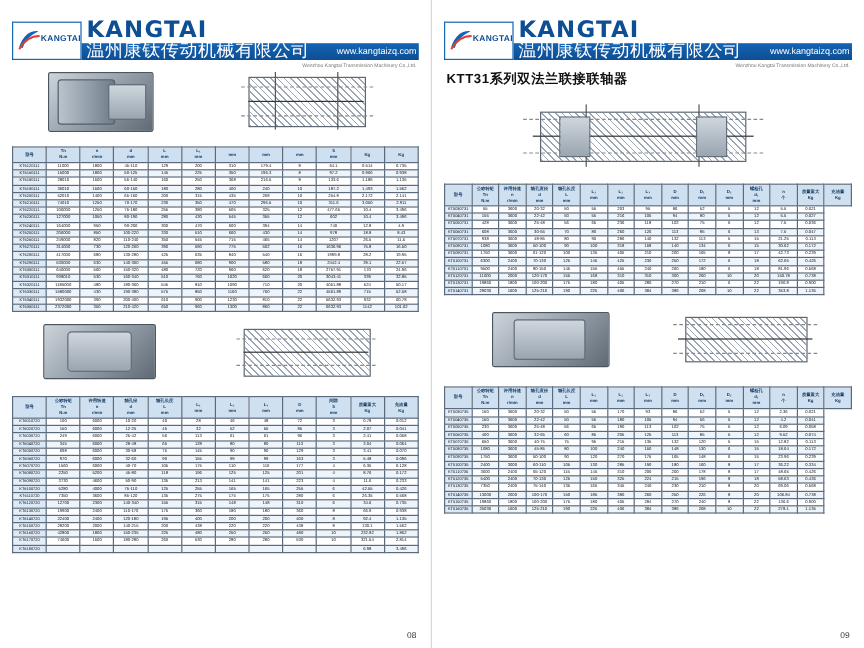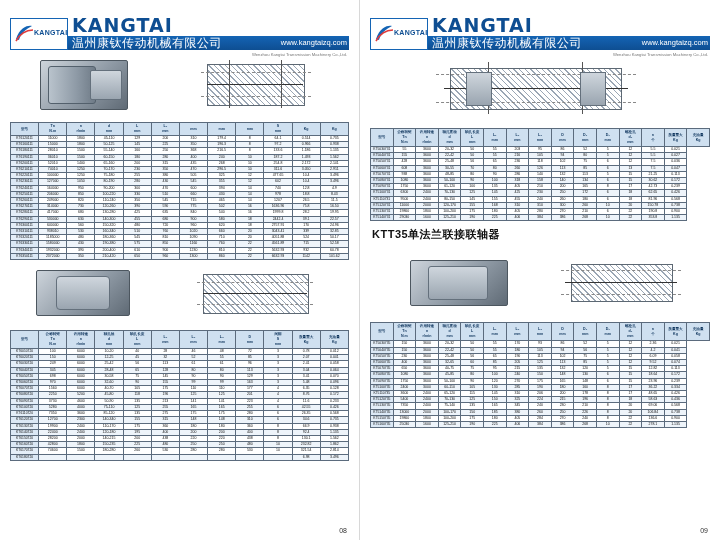--- a/index.html
+++ b/index.html
@@ -9,21 +9,21 @@
   .page.left{border-right:1px solid #d8d8d8;}
 
   
   .hdr{position:relative;height:44px;}
   .hdr-band{position:absolute;left:0;right:0;top:28px;height:14px;background:linear-gradient(180deg,#1464b4 0%,#0e4e92 100%);}
   .logo-box{position:absolute;left:0;top:10px;width:56px;height:30px;background:#ffffff;border:1px solid #1464b4;display:flex;align-items:center;justify-content:center;overflow:hidden;}
   .logo-mark{width:54px;height:28px;position:relative;}
   .logo-mark .swoosh{position:absolute;left:2px;top:3px;width:20px;height:20px;}
   .logo-text{position:absolute;left:22px;top:9px;font-size:7px;font-weight:bold;color:#0e4e92;letter-spacing:.3px;}
   .brand-en{position:absolute;left:62px;top:6px;font-size:19px;font-weight:bold;color:#0e4e92;letter-spacing:1px;font-family:"DejaVu Sans",sans-serif;}
-  .brand-cn{position:absolute;left:62px;top:28px;font-size:12px;color:#ffffff;letter-spacing:.5px;line-height:14px;}
+  .brand-cn{position:absolute;left:62px;top:28px;font-size:15px;color:#ffffff;letter-spacing:.5px;line-height:14px;}
   .brand-url{position:absolute;right:2px;top:28px;font-size:7.5px;color:#ffffff;line-height:14px;}
   .hdr-sub{position:absolute;right:2px;top:44px;font-size:4.2px;color:#777;}
 
   
   .section-title{font-size:11px;font-weight:bold;color:#111;margin:6px 0 4px 2px;letter-spacing:.5px;}
 
   .figure{position:relative;height:66px;border:0;margin:0 0 4px 0;display:flex;align-items:center;justify-content:center;gap:10px;}
   .fig-cell{flex:1;height:100%;position:relative;}
 
   
@@ -690,20 +690,21 @@
           </svg>
           <div class="logo-text">KANGTAI</div>
         </div>
       </div>
       <div class="brand-en">KANGTAI</div>
       <div class="brand-cn">温州康钛传动机械有限公司</div>
       <div class="brand-url">www.kangtaizq.com</div>
       <div class="hdr-sub">Wenzhou Kangtai Transmission Machinery Co.,Ltd.</div>
     </div>
 
+    <div class="section-title">KTT31系列双法兰联接联轴器</div>
 
     <div class="figure" style="height:72px;">
       <div class="fig-cell">
         <div class="hatch" style="left:80px;top:16px;width:170px;height:40px;"></div>
         <div class="dl" style="left:74px;top:36px;width:184px;height:1px;"></div>
         <div class="dl thin" style="left:118px;top:10px;width:1px;height:52px;"></div>
         <div class="dl thin" style="left:212px;top:10px;width:1px;height:52px;"></div>
         <div class="dash" style="left:66px;top:22px;width:200px;"></div>
         <div class="dash" style="left:66px;top:50px;width:200px;"></div>
         <div class="shade" style="left:96px;top:20px;width:24px;height:32px;"></div>
@@ -920,21 +921,20 @@
             <td>386</td>
             <td>268</td>
             <td>10</td>
             <td>22</td>
             <td>353.8</td>
             <td>1.135</td>
           </tr>
         </tbody>
     </table>
 
-    <div class="section-title">KTT35单法兰联接联轴器</div>
 
     <div class="figure" style="height:72px;">
       <div class="fig-cell">
         <div class="photo" style="left:40px;top:14px;width:96px;height:44px;"></div>
         <div class="shade" style="left:58px;top:20px;width:58px;height:32px;border-radius:3px;"></div>
       </div>
       <div class="fig-cell">
         <div class="hatch" style="left:26px;top:18px;width:100px;height:36px;"></div>
         <div class="dl" style="left:20px;top:36px;width:112px;height:1px;"></div>
         <div class="dash" style="left:16px;top:24px;width:120px;"></div>

